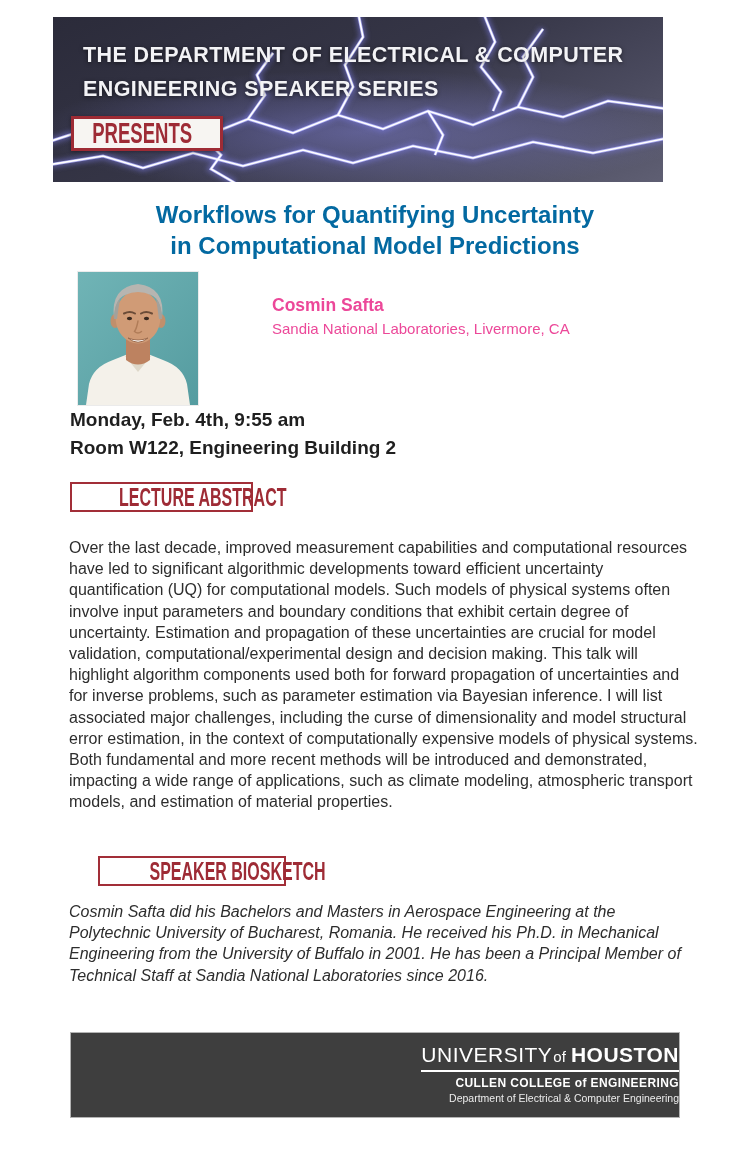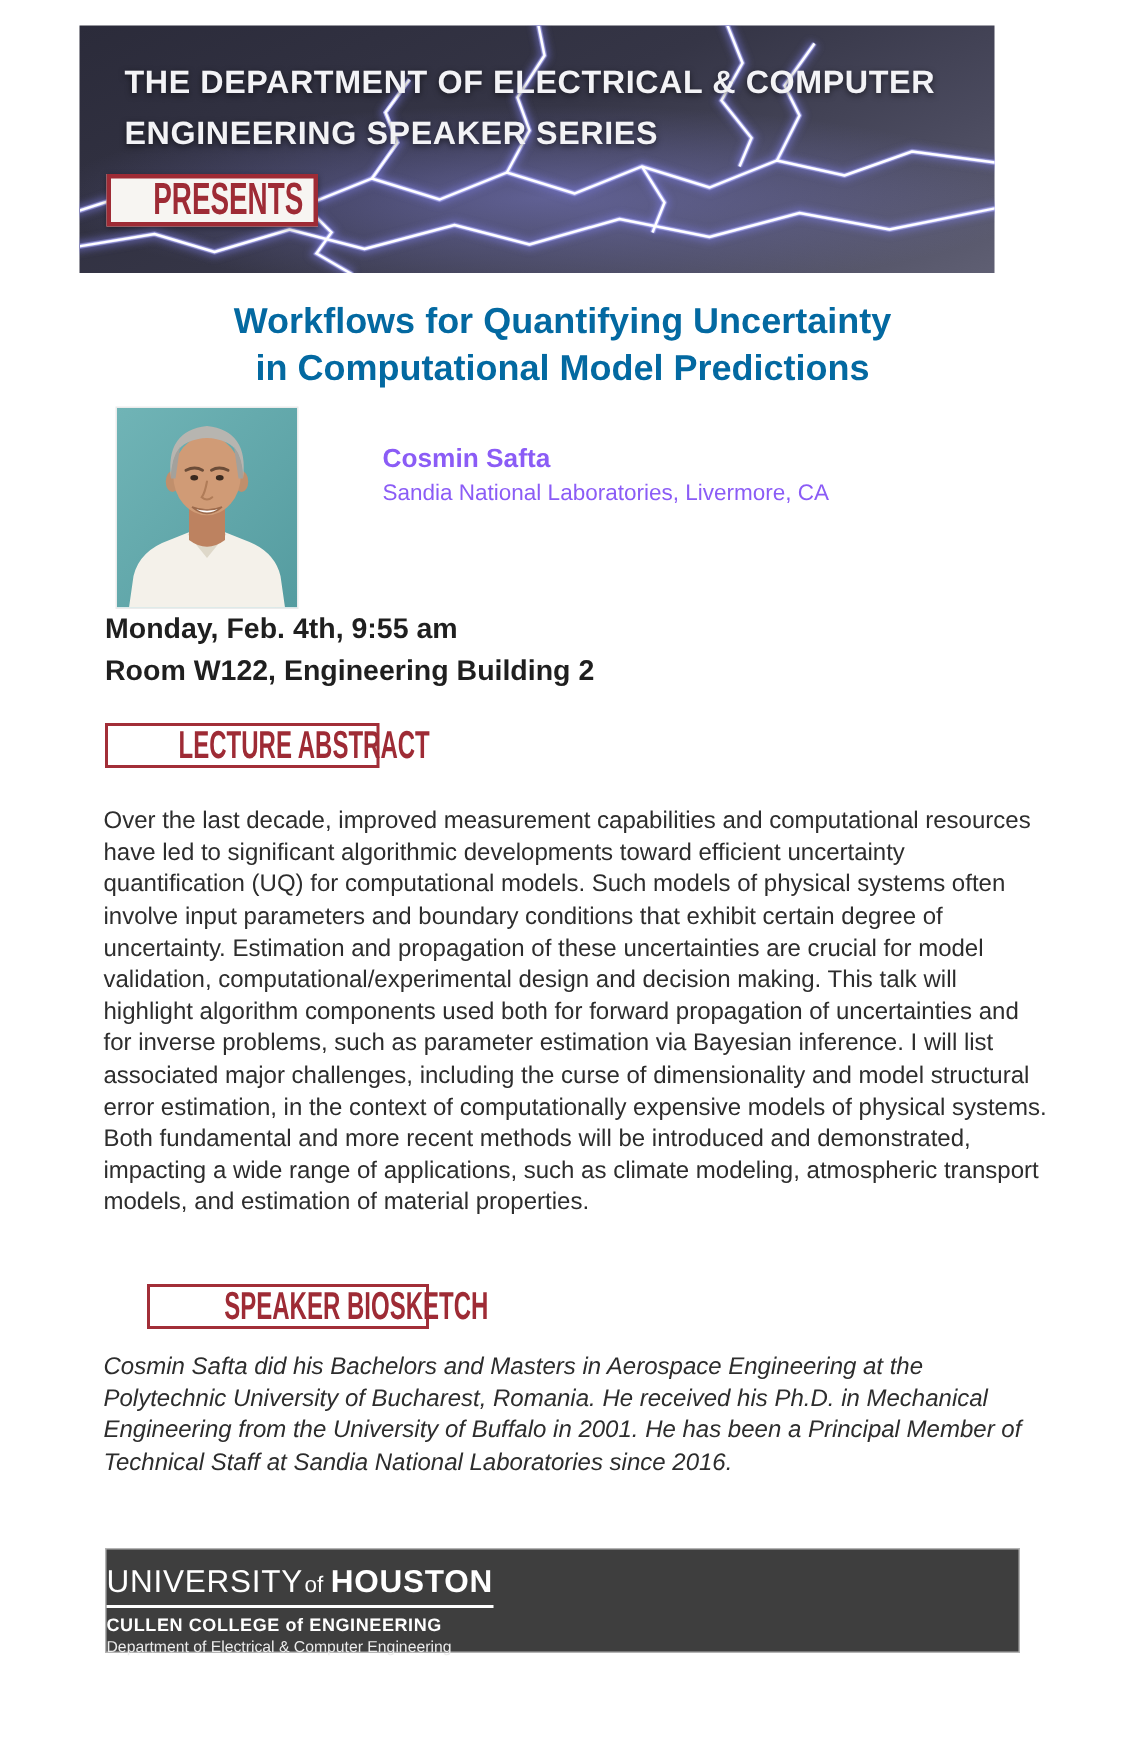--- a/index.html
+++ b/index.html
@@ -29,24 +29,24 @@
     color: #f3f3f6;
     font-size: 21.5px;
     font-weight: bold;
     letter-spacing: 0.4px;
     line-height: 34px;
     text-shadow: 0 1px 4px rgba(0,0,0,0.55);
   }
   .presents-badge {
     position: absolute;
     left: 18px; top: 99px;
-    width: 141px; height: 35px;
+    width: 152px; height: 35px;
     background: #f7f5f2;
     border: 3px solid #9e2b35;
-    display: flex; align-items: center; justify-content: flex-start;
+    display: flex; align-items: center; justify-content: flex-end;
     box-shadow: 0 1px 4px rgba(0,0,0,0.4);
   }
   .condensed {
     font-weight: bold;
     color: #9e2b35;
     white-space: nowrap;
     transform: scale(0.64, 1.04);
   }
   .presents-badge .condensed { font-size: 29px; }
 
@@ -64,21 +64,21 @@
   .title-line { display: block; }
 
   
   .photo {
     position: absolute;
     left: 78px; top: 272px;
     width: 120px; height: 133px;
     box-shadow: 0 0 0 1px rgba(0,0,0,0.08);
   }
   .photo svg { display: block; width: 100%; height: 100%; }
-  .speaker-info { position: absolute; left: 255px; top: 295px; color: #8b5cf6; }
+  .speaker-info { position: absolute; left: 272px; top: 295px; color: #ec4899; }
   .speaker-name { font-size: 17.5px; font-weight: bold; }
   .speaker-affiliation { font-size: 15px; margin-top: 4px; }
 
   
   .event {
     position: absolute;
     left: 70px; top: 406px;
     color: #1f1f1f;
     font-size: 19px;
     font-weight: bold;
@@ -105,24 +105,24 @@
     font-size: 16px;
     line-height: 21.2px;
   }
   .abstract-text { top: 537px; }
   .bio-text { top: 901px; font-style: italic; }
 
   
   .footer {
     position: absolute;
     left: 70px; top: 1032px;
-    width: 610px; height: 70px;
+    width: 610px; height: 86px;
     background: #3e3e3e;
     border: 1px solid #b3b3b3;
-    text-align: left;
+    text-align: right;
     color: #ffffff;
     padding-top: 11px;
   }
   .uh-line1 {
     display: inline-block;
     border-bottom: 2px solid #ffffff;
     padding-bottom: 2px;
     line-height: 22px;
   }
   .uh-univ { font-size: 21px; letter-spacing: 0.5px; }

